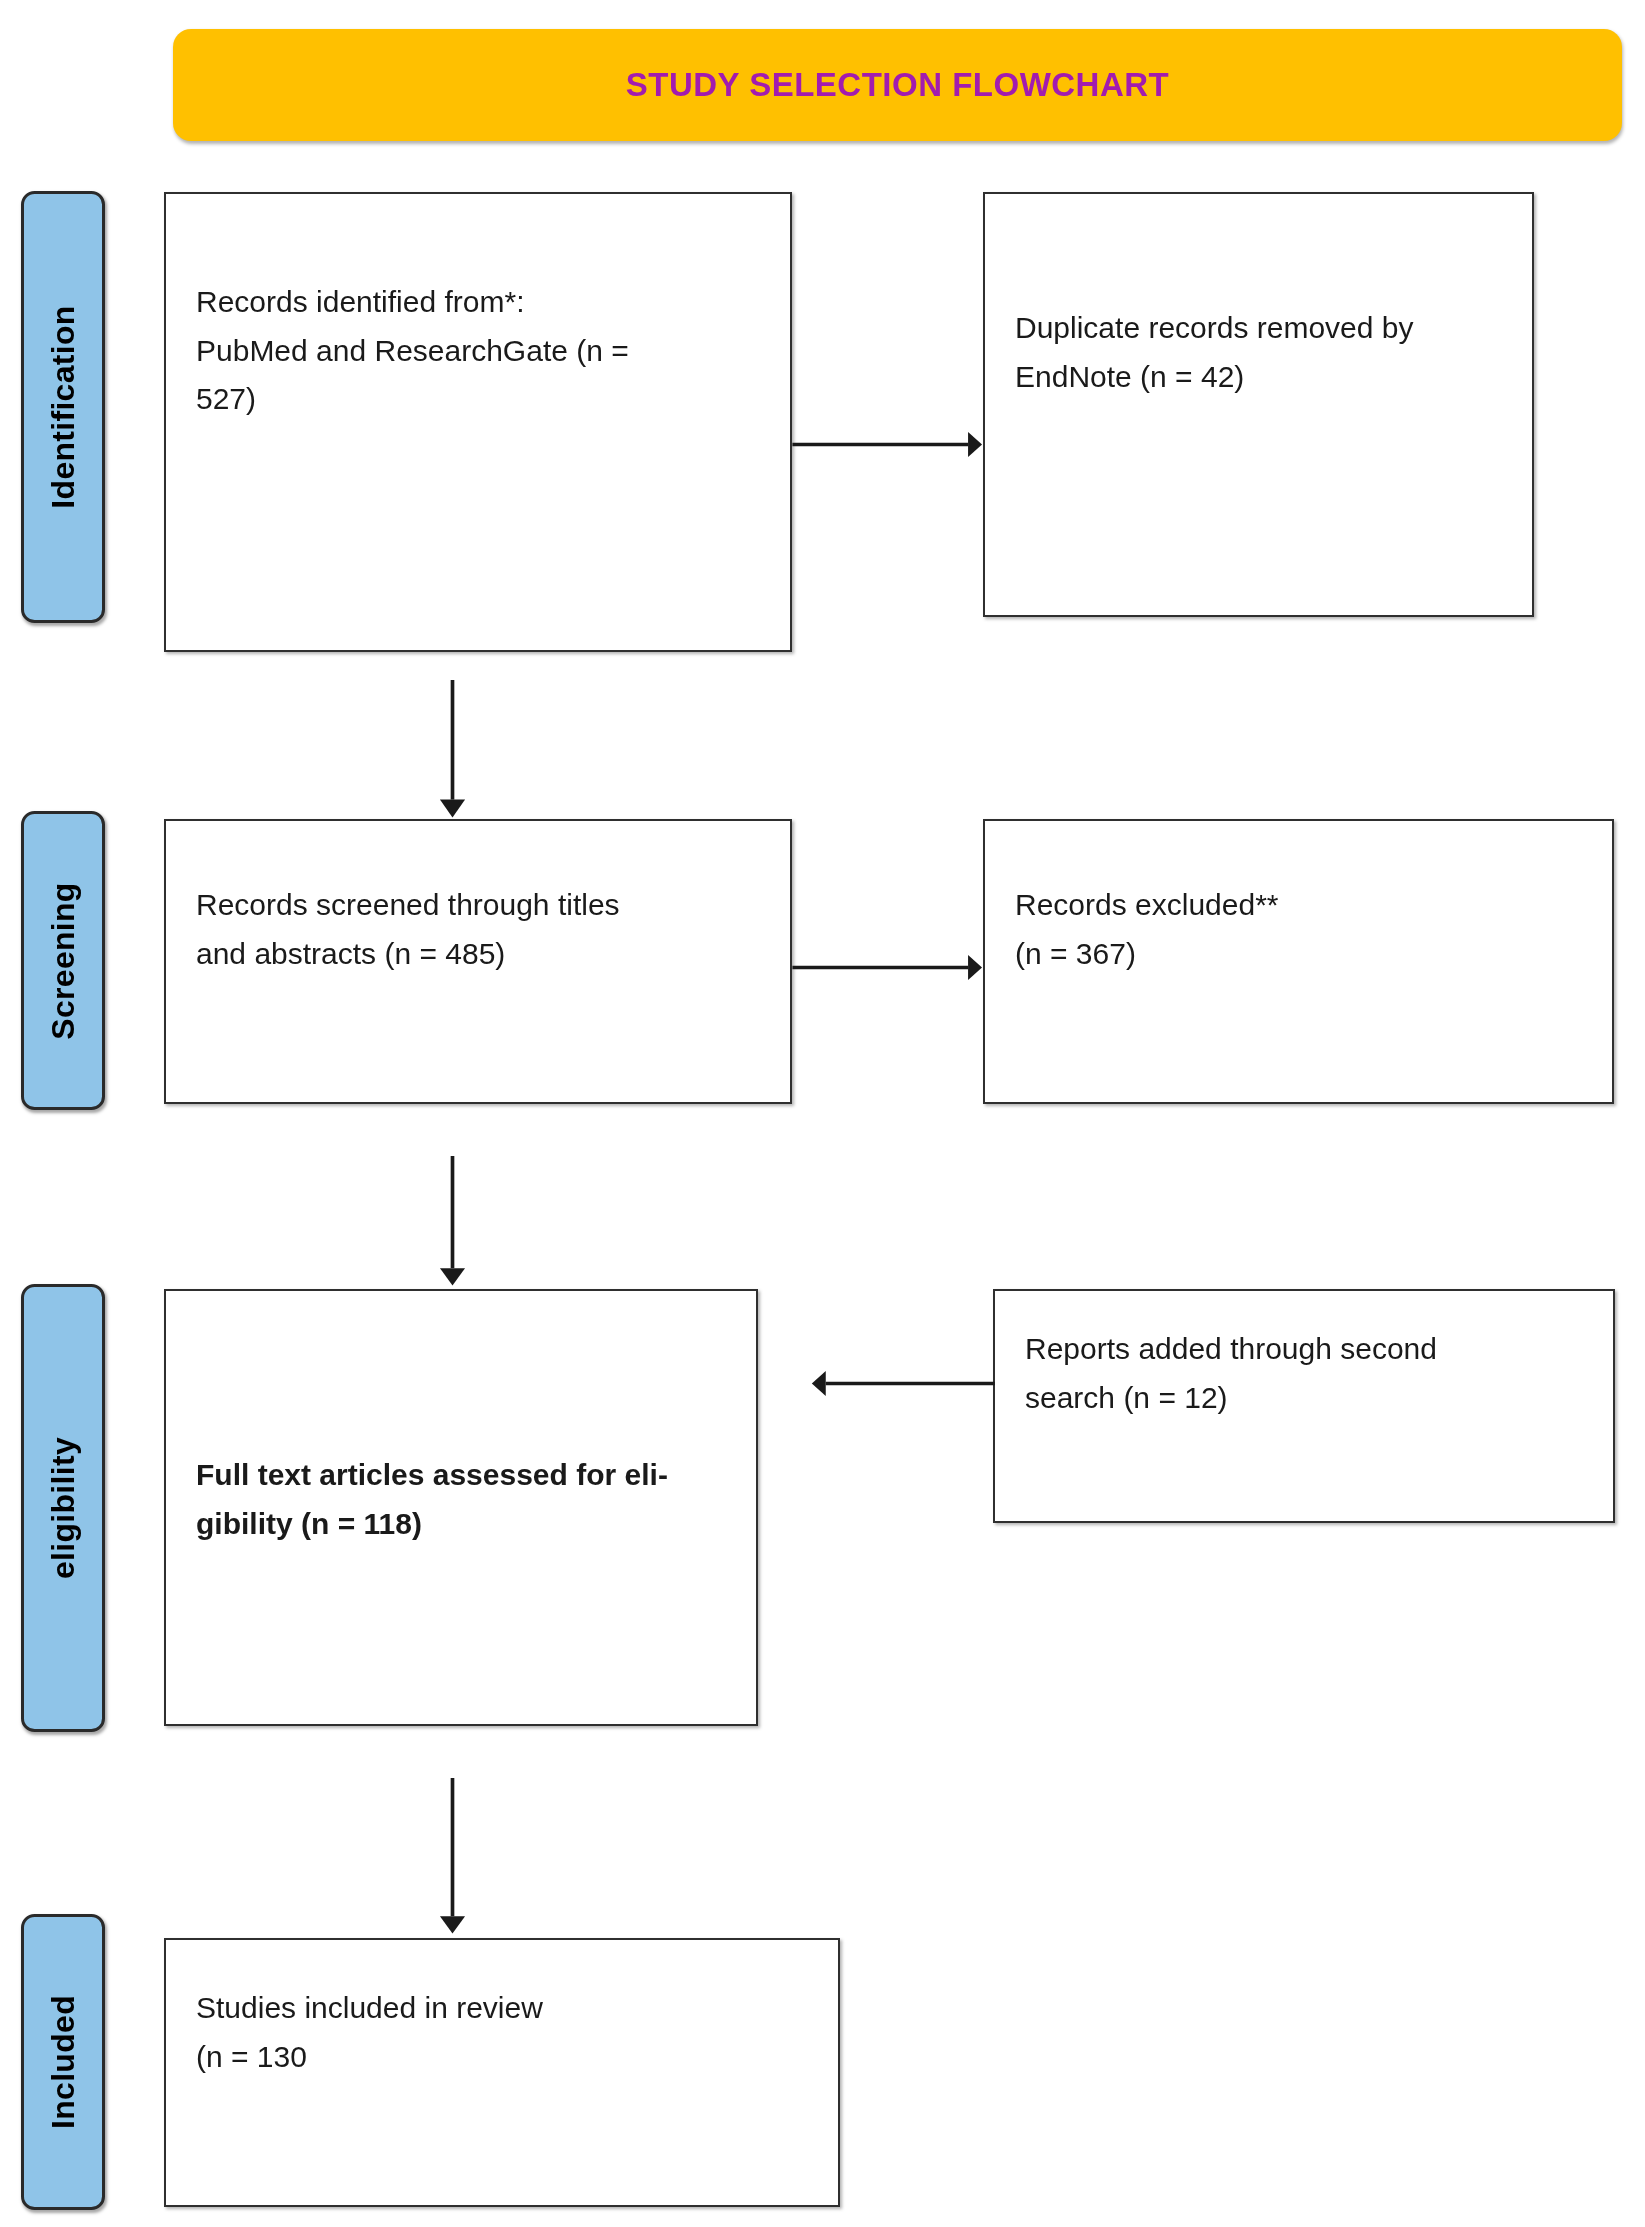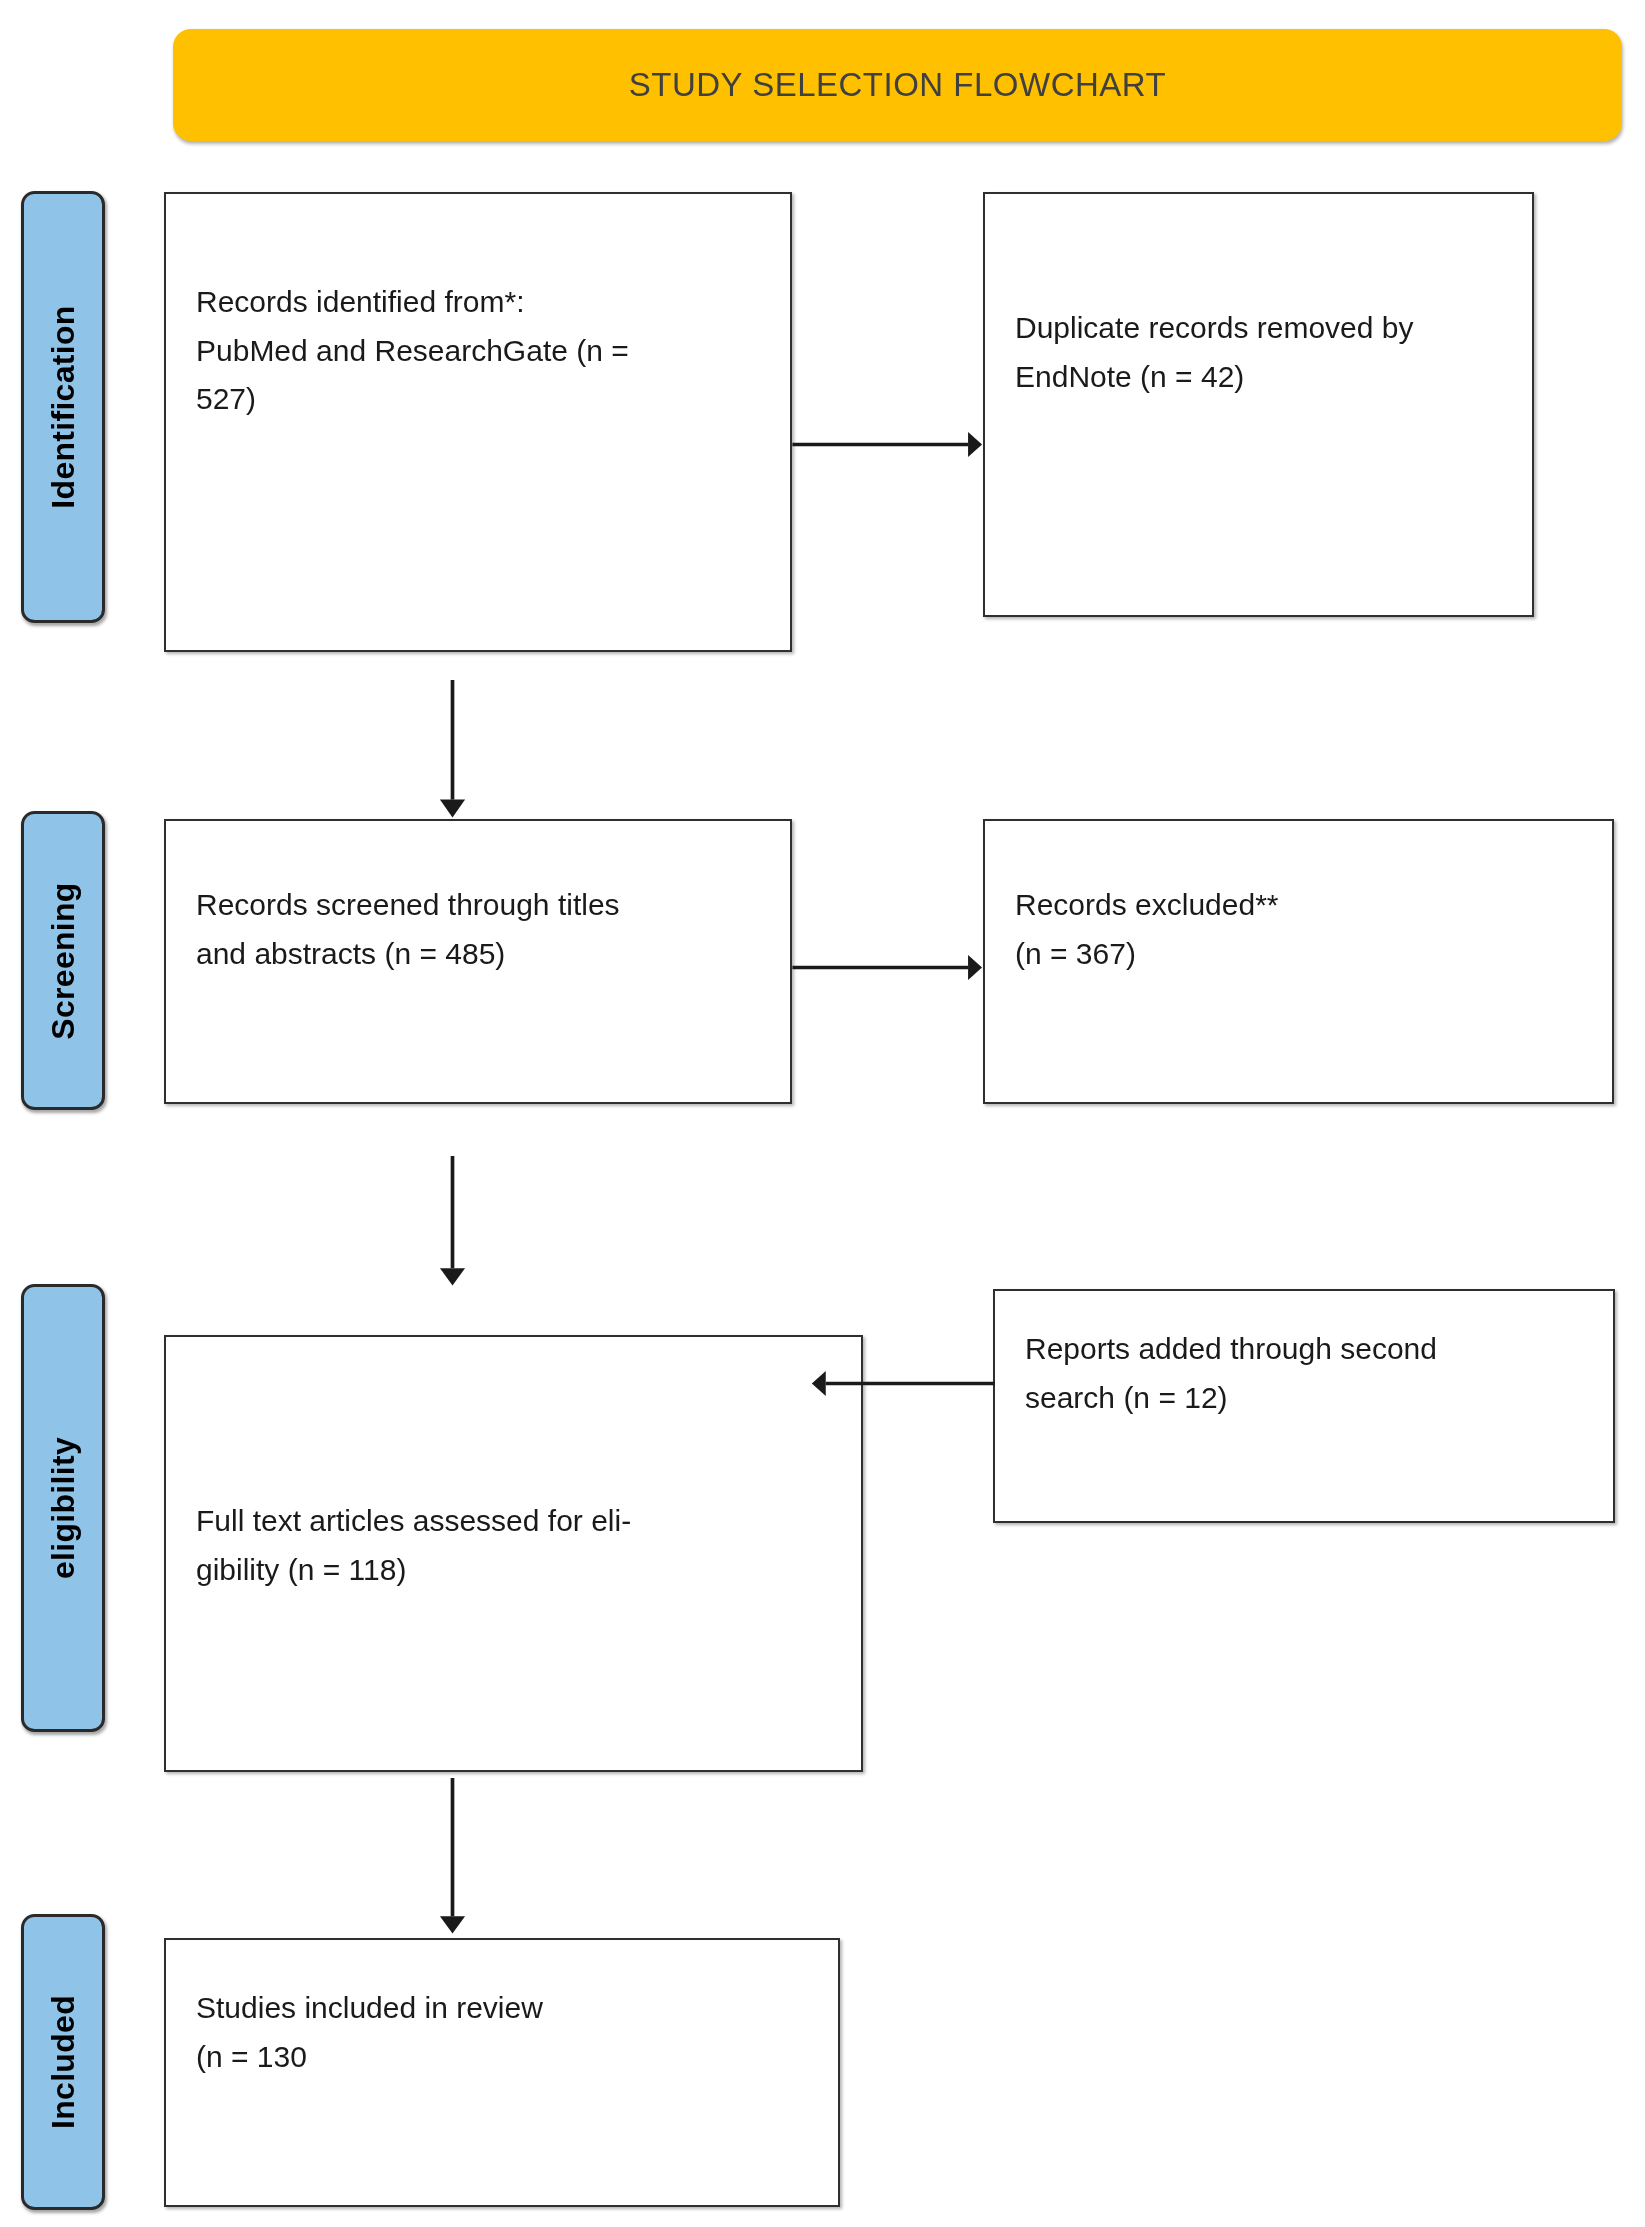--- a/index.html
+++ b/index.html
@@ -27,22 +27,22 @@
     height: 112px;
     background: #FFC000;
     border-radius: 18px;
     box-shadow: 1px 2.6px 3.7px rgba(0,0,0,0.30);
     display: flex;
     align-items: center;
     justify-content: center;
   }
   .title-text {
     font-size: 33px;
-    font-weight: normal;
-    color: #404040;
+    font-weight: bold;
+    color: #a21caf;
     letter-spacing: 0.5px;
     text-align: center;
   }
 
   
   .stage {
     position: absolute;
     background: #8FC4E8;
     border: 3.7px solid #2a2a2a;
     border-radius: 13.6px;
@@ -167,21 +167,21 @@
     </svg>
   </div>
 
   <div class="arrow" style="left:434px; top:1156px; width:37px; height:131px;">
     <svg width="37" height="131" viewBox="0 0 70 250">
       <line x1="35" y1="0" x2="35" y2="214" stroke="#1a1a1a" stroke-width="7"></line>
       <polygon points="11,214 59,214 35,247" fill="#1a1a1a"></polygon>
     </svg>
   </div>
 
-  <div class="box" style="left:164px; top:1335px; width:699px; height:437px;">
+  <div class="box" style="left:164px; top:1289px; width:594px; height:437px;font-weight:bold;">
     <div class="box-text justify" style="top:160px;">
       <div>Full text articles assessed for eli-</div>
       <div>gibility (n = 118)</div>
     </div>
   </div>
 
   <div class="box" style="left:993px; top:1289px; width:622px; height:234px;">
     <div class="box-text justify" style="top:34px;">
       <div>Reports added through second</div>
       <div>search (n = 12)</div>

